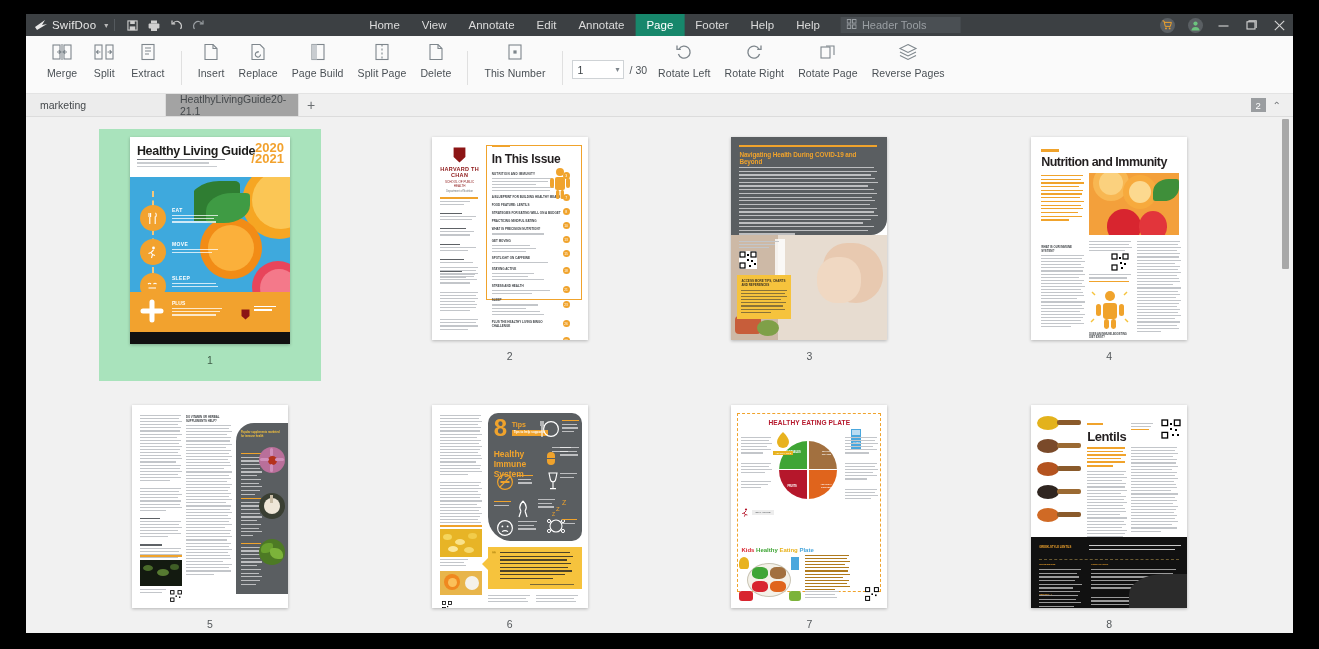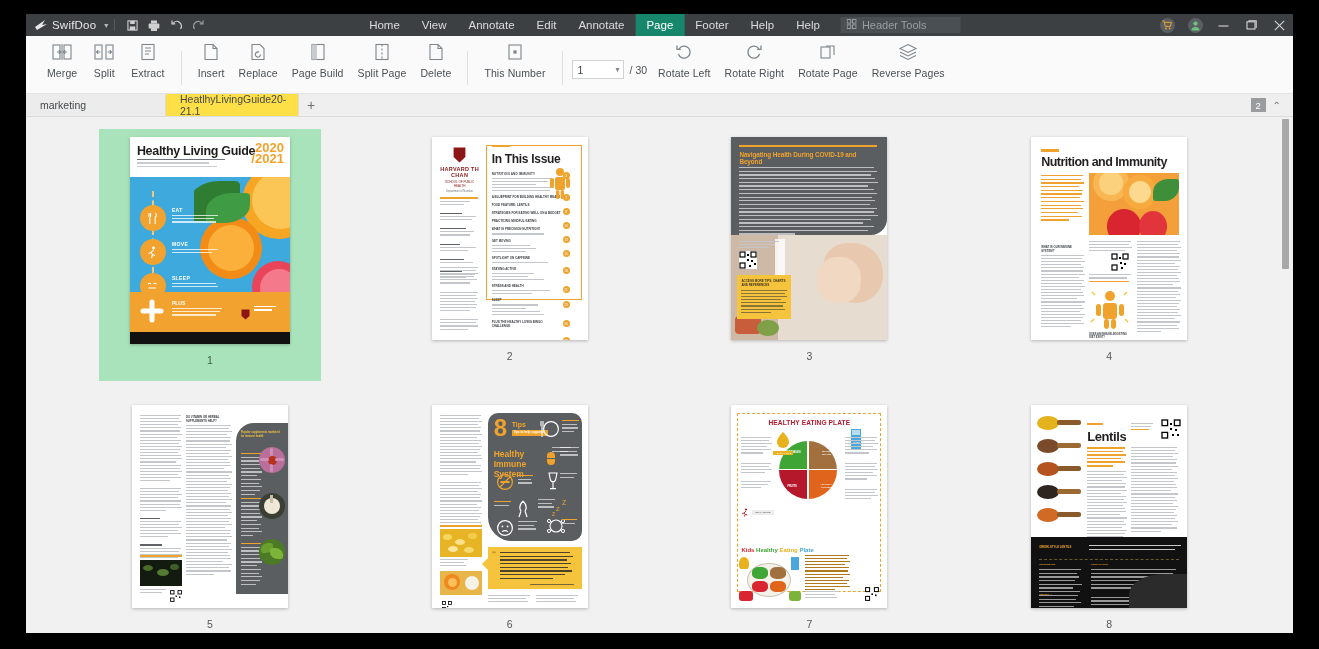--- a/index.html
+++ b/index.html
@@ -60,21 +60,21 @@
   .page-input{ width:52px;height:19px;border:1px solid #cfd3d6;background:#fff;
      display:flex;align-items:center;justify-content:space-between;padding:0 3px 0 5px;}
   .page-input span{font-size:10.5px;color:#3b4145;}
   .page-total{font-size:10.5px;color:#4a5055;margin-left:6px;}
 
   
   .tabbar{ flex:0 0 22px; background:#efefef; border-bottom:1px solid #dcdcdc;
            display:flex; align-items:stretch; position:relative;}
   .dtab{ display:flex;align-items:center; gap:7px; padding:0 14px; font-size:10.5px;
          color:#45494c; border-right:1px solid #dcdcdc; background:#ececec; height:22px;}
-  .dtab.active{ background:#fde047; }
+  .dtab.active{ background:#a3a3a3; }
   .dot{ width:5px;height:5px;border-radius:50%;background:#2ec25b;}
   .newtab{ width:24px; display:flex;align-items:center;justify-content:center;
            font-size:14px;color:#6b6f72;}
   .tabbar-right{ margin-left:auto; display:flex;align-items:center; gap:7px; padding-right:12px;}
   .count-badge{ background:#9a9da0; color:#fff; font-size:9.5px; min-width:15px; height:14px;
                 display:flex;align-items:center;justify-content:center; padding:0 3px;}
   .chev{ color:#6f7275; font-size:10px;}
 
   
   .workspace{ flex:1; background:#f1f1f1; position:relative; overflow:hidden; }

